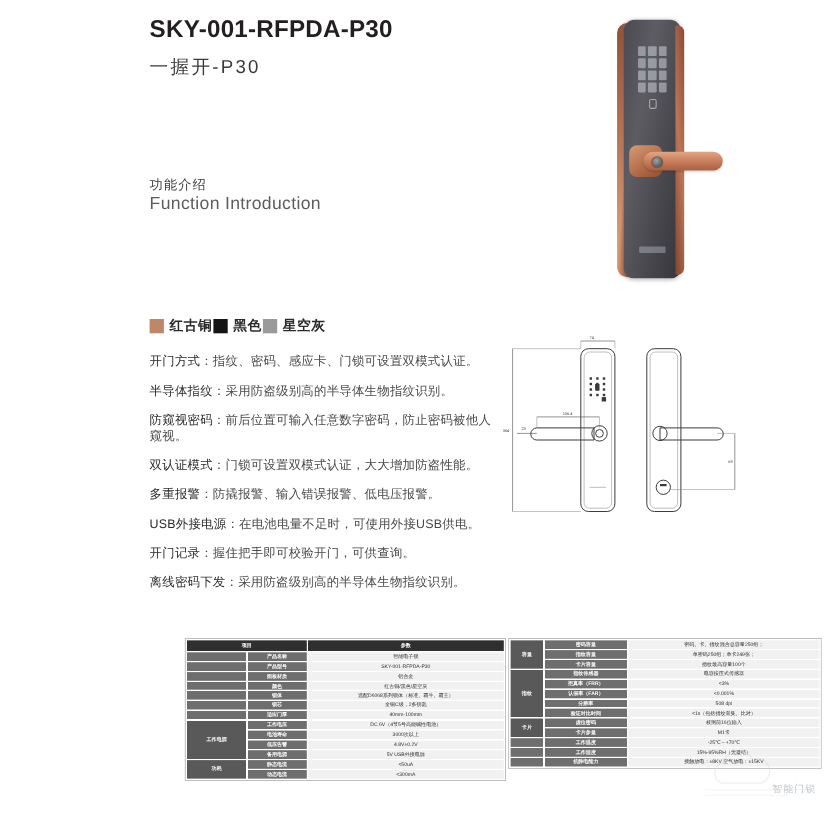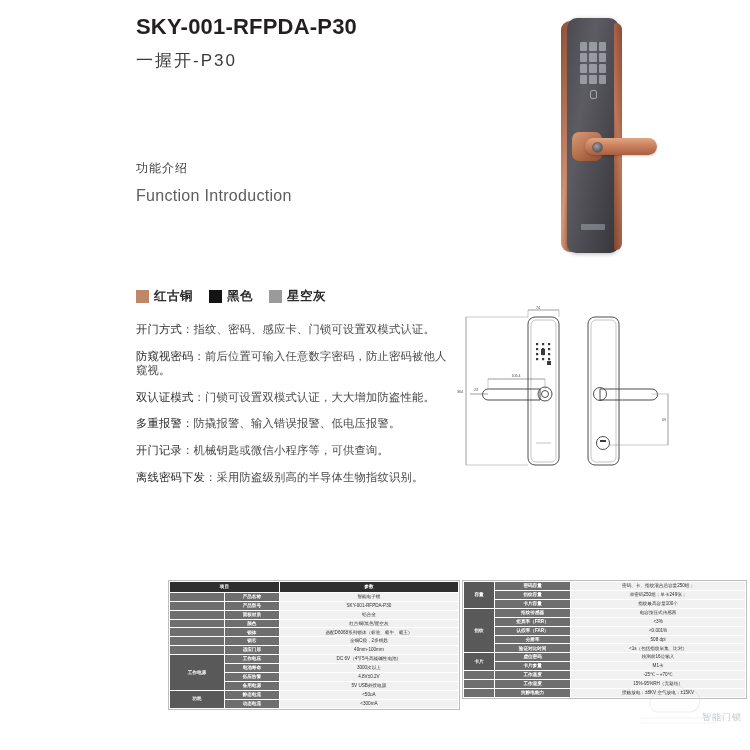--- a/index.html
+++ b/index.html
@@ -18,26 +18,26 @@
     letter-spacing: 0.2px; line-height: 1.2;
   }
   .model-name-cn {
     font-size: 17px; color: #3a3a3a; margin-top: 9px;
     letter-spacing: 2px; font-weight: 400;
   }
 
   
   .section-head { position: absolute; left: 136px; top: 160px; }
   .sh-cn { font-size: 12px; color: #3d3d3d; letter-spacing: 1px; }
-  .sh-en { font-size: 16px; color: #5d5d5d; margin-top: 10px; letter-spacing: 0.3px; }
+  .sh-en { font-size: 16px; color: #5d5d5d; letter-spacing: 0.3px; }
 
   
   .colors {
     position: absolute; left: 136px; top: 288px;
-    display: flex; align-items: center; gap: 16px;
+    display: flex; align-items: center; gap: 1px;
   }
   .color-item { display: flex; align-items: center; gap: 5px; }
   .swatch { width: 13px; height: 13px; display: block; }
   .color-label { font-size: 12.5px; color: #2b2b2b; font-weight: bold; letter-spacing: 0.5px; }
 
   
   .features { position: absolute; left: 136px; top: 322px; width: 320px; }
   .feature-row {
     font-size: 11.3px; color: #4a4a4a; margin-bottom: 12.6px;
     line-height: 1.25; letter-spacing: 0.2px;
@@ -154,24 +154,26 @@
       <span class="color-label">黑色</span>
     </div>
     <div class="color-item">
       <span class="swatch" style="background: rgb(154, 154, 154);"></span>
       <span class="color-label">星空灰</span>
     </div>
   </div>
 
 <div class="features" id="features-root">
     <div class="feature-row"><span class="fk">开门方式</span><span class="fsep">：</span><span>指纹、密码、感应卡、门锁可设置双模式认证。</span></div>
+    <div class="feature-row"><span class="fk">半导体指纹</span><span class="fsep">：</span><span>采用防盗级别高的半导体生物指纹识别。</span></div>
     <div class="feature-row"><span class="fk">防窥视密码</span><span class="fsep">：</span><span>前后位置可输入任意数字密码，防止密码被他人窥视。</span></div>
     <div class="feature-row"><span class="fk">双认证模式</span><span class="fsep">：</span><span>门锁可设置双模式认证，大大增加防盗性能。</span></div>
     <div class="feature-row"><span class="fk">多重报警</span><span class="fsep">：</span><span>防撬报警、输入错误报警、低电压报警。</span></div>
-    <div class="feature-row"><span class="fk">开门记录</span><span class="fsep">：</span><span>机械钥匙或微信小程序等，可供查询。</span></div>
+    <div class="feature-row"><span class="fk">USB外接电源</span><span class="fsep">：</span><span>在电池电量不足时，可使用外接USB供电。</span></div>
+    <div class="feature-row"><span class="fk">开门记录</span><span class="fsep">：</span><span>握住把手即可校验开门，可供查询。</span></div>
     <div class="feature-row"><span class="fk">离线密码下发</span><span class="fsep">：</span><span>采用防盗级别高的半导体生物指纹识别。</span></div>
   </div>
 
 <div class="product-photo">
   <div class="lock-bevel-l"></div>
   <div class="lock-body"></div>
   <div class="lock-bevel-r"></div>
   <div class="keypad">
     <div class="key"></div>
       <div class="key"></div>

